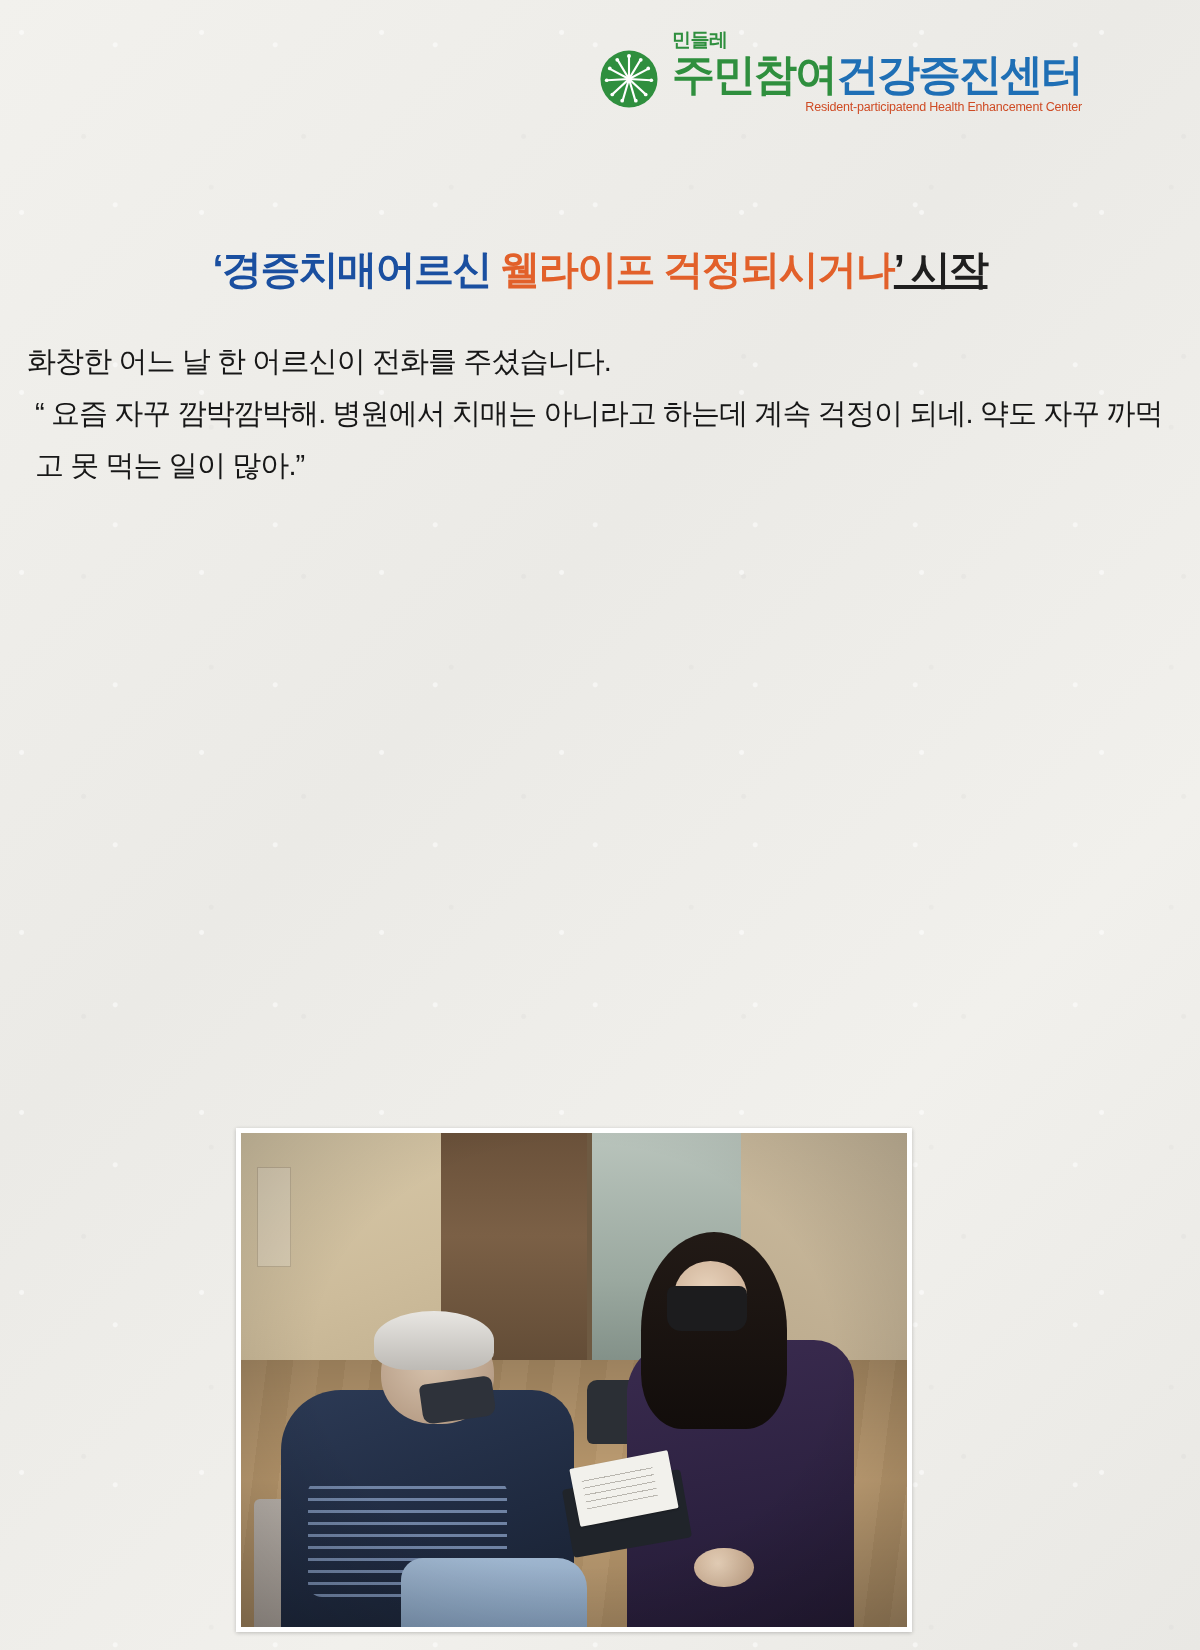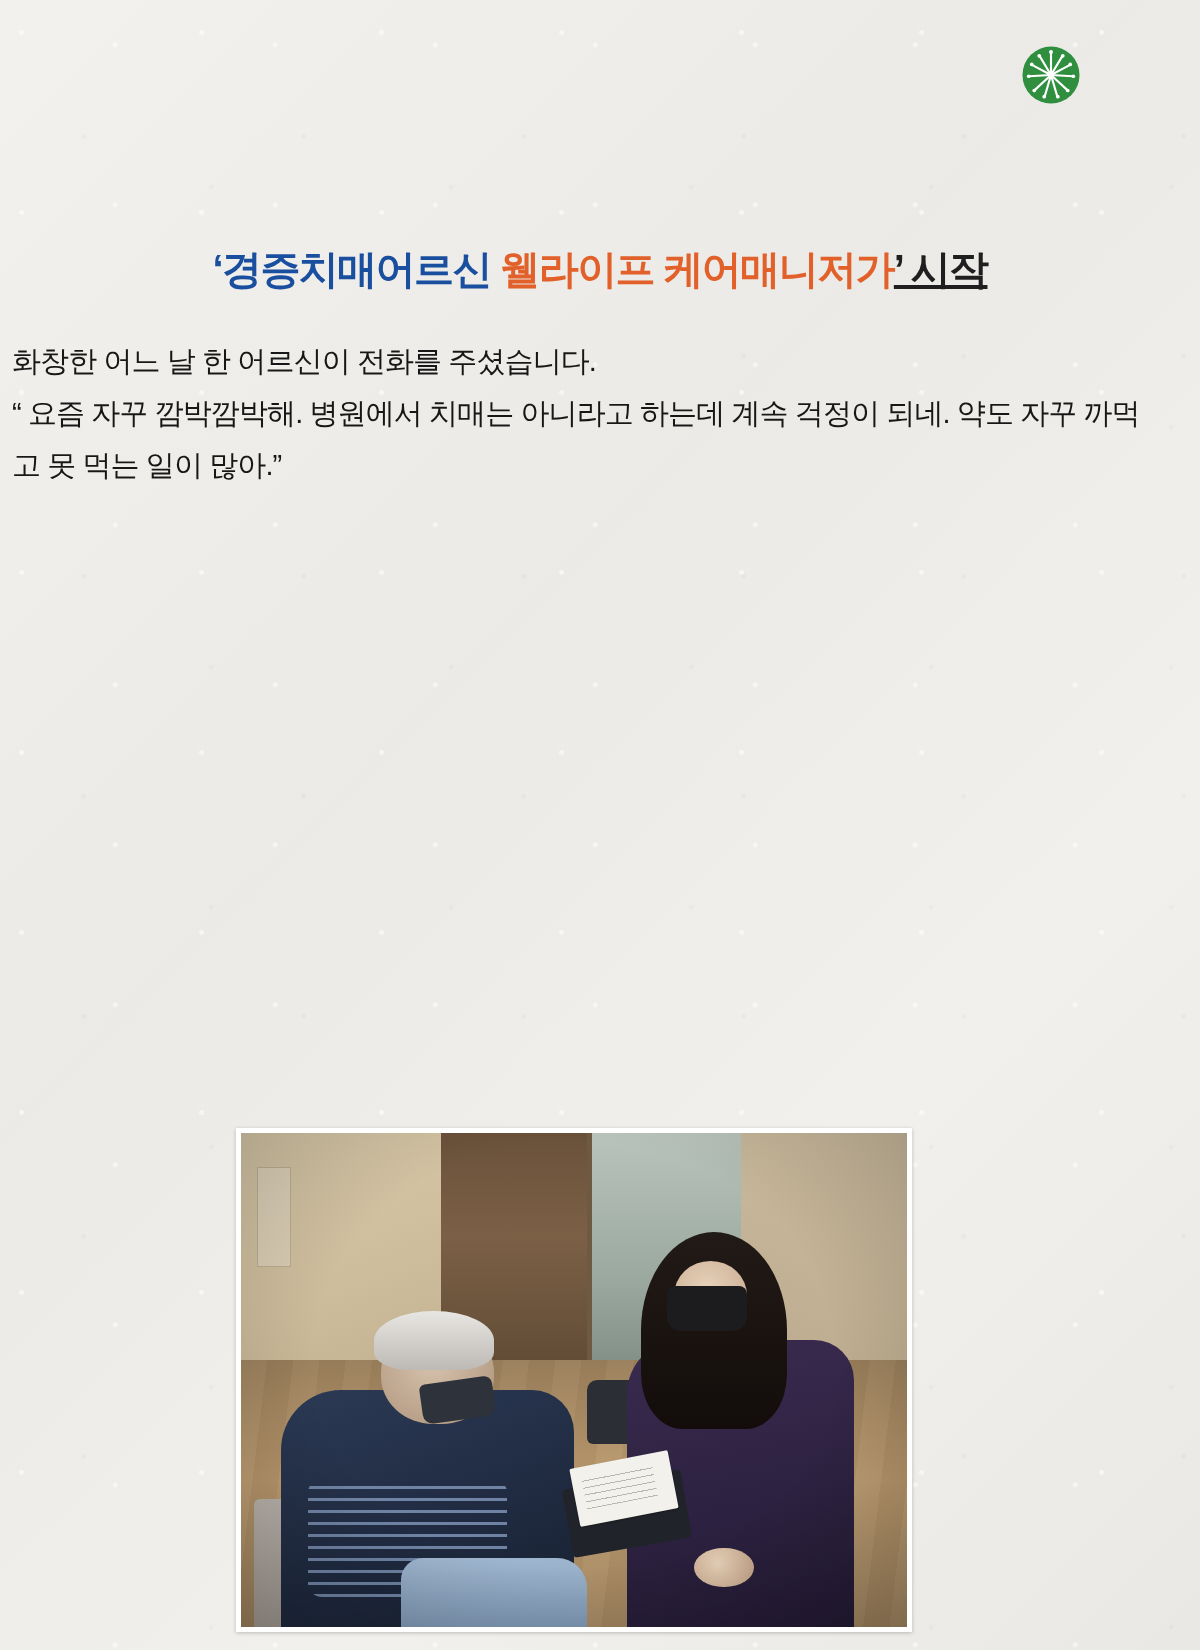--- a/index.html
+++ b/index.html
@@ -84,29 +84,29 @@
     white-space: nowrap;
   }
   .title .seg-blue { color: #1a4fa0; }
   .title .seg-orange { color: #e2602a; }
   .title .seg-dark { color: #1f1f1f; text-decoration: underline; }
 
   
   .body-text {
     position: absolute;
     top: 335px;
-    left: 12px;
+    left: 27px;
     width: 1148px;
     font-size: 29px;
     line-height: 52px;
     color: #171717;
     letter-spacing: -0.9px;
   }
   .para { margin: 0 0 0 0; }
-  .para + .para { margin-top: 0; }
+  .para + .para { margin-top: 0; margin-left: 8px; }
   .gap { height: 52px; }
 
   
   .photo-frame {
     position: absolute;
     left: 236px;
     top: 1128px;
     width: 676px;
     height: 504px;
     background: #ffffff;
@@ -267,23 +267,28 @@
           <circle cx="31" cy="19" r="3"></circle>
             <circle cx="19" cy="33" r="3"></circle>
           <circle cx="14" cy="52" r="3"></circle>
             <circle cx="23" cy="75" r="3"></circle>
           <circle cx="39" cy="85" r="3"></circle>
             <circle cx="61" cy="85" r="3"></circle>
           <circle cx="77" cy="75" r="3"></circle>
         </g>
       </svg>
     </span>
+    <span class="logo-text">
+      <span class="logo-small">민들레</span>
+      <span class="logo-main"><span class="kr-green">주민참여</span><span>건강증진센터</span></span>
+      <span class="logo-sub">Resident-participatend Health Enhancement Center</span>
+    </span>
   </div>
 
-  <h1 class="title"><span class="seg-blue">‘경증치매어르신 </span><span class="seg-orange">웰라이프 케어매니저가</span><span class="seg-dark">’ 시작</span></h1>
+  <h1 class="title"><span class="seg-blue">‘경증치매어르신 </span><span class="seg-orange">웰라이프 걱정되시거나</span><span class="seg-dark">’ 시작</span></h1>
 
   <div class="body-text">
     <p class="para"> 화창한 어느 날 한 어르신이 전화를 주셨습니다.</p>
     <p class="para">“ 요즘 자꾸 깜박깜박해. 병원에서 치매는 아니라고 하는데 계속 걱정이 되네. 약도 자꾸 까먹고 못 먹는 일이 많아.”</p>
     <div class="gap"></div>
     <div class="gap"></div>
   </div>
 
   <div class="photo-frame">
     <div class="photo">

